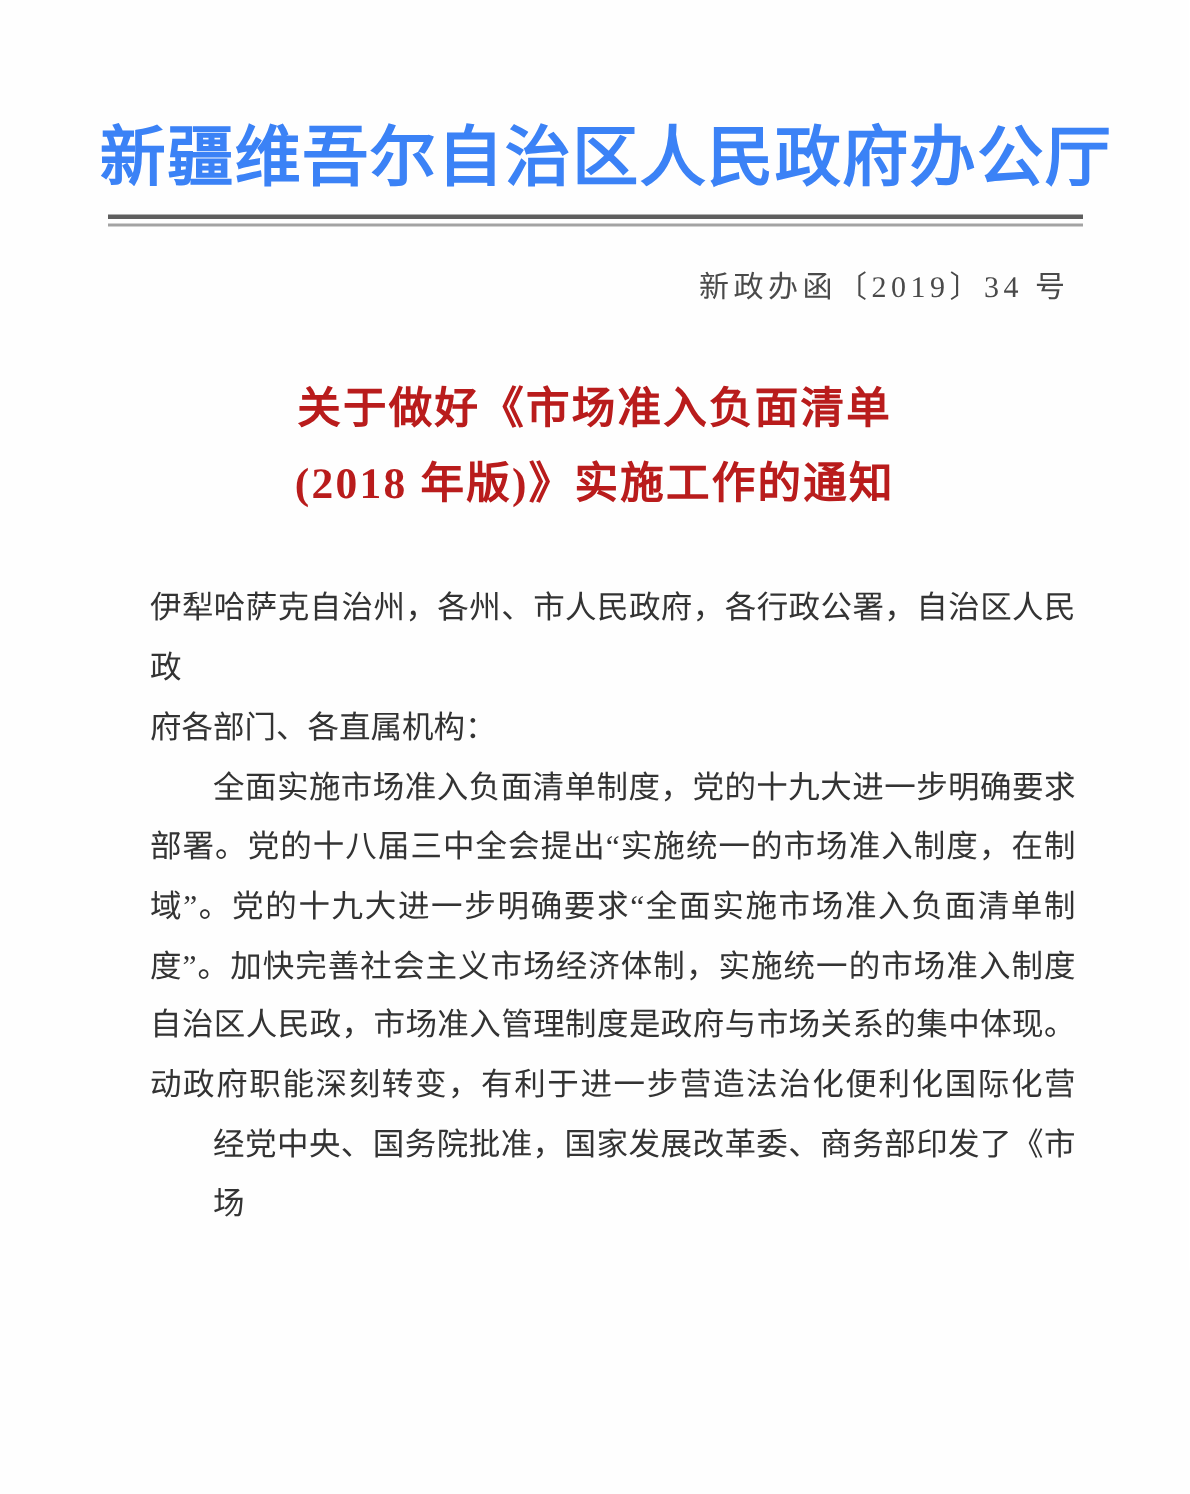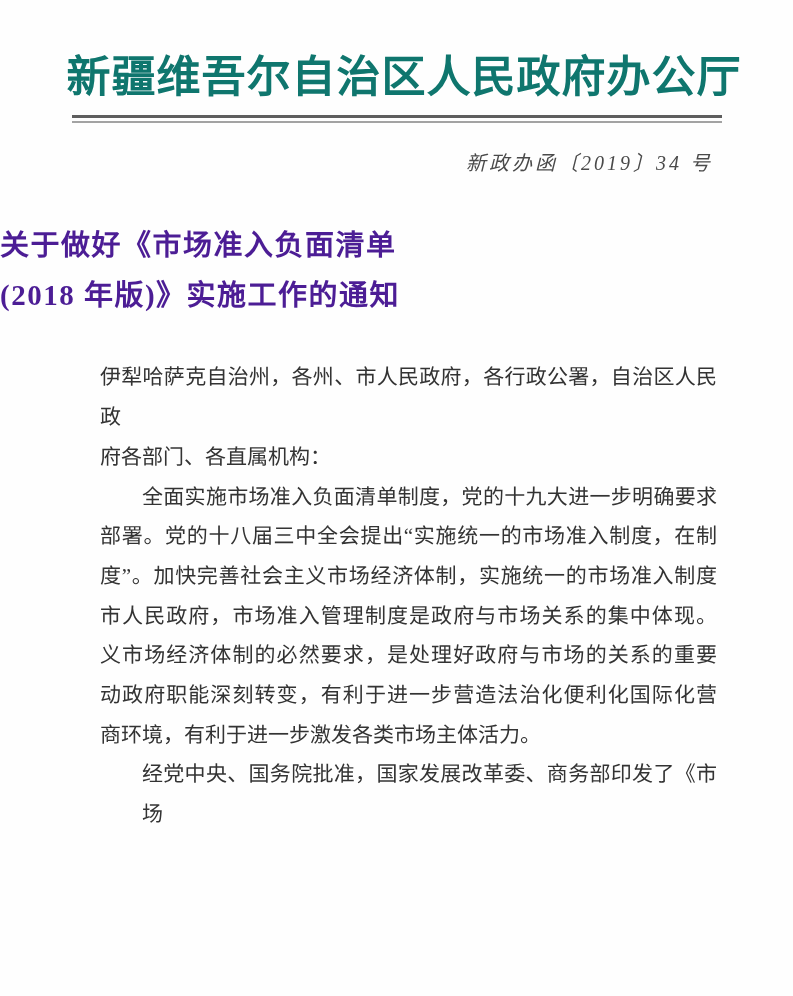--- a/index.html
+++ b/index.html
@@ -13,54 +13,53 @@
   }
   .page {
     position: relative;
     width: 793px;
     height: 996px;
     background: #fefefe;
   }
   
   .letterhead {
     margin: 0 auto;
-    padding-top: 54px;
+    padding-top: 82px;
     width: 660px;
     text-align: center;
     font-size: 44px;
     font-weight: bold;
     letter-spacing: 1px;
-    color: #0f766e;
+    color: #3b82f6;
     line-height: 1.1;
     white-space: nowrap;
   }
   
   .rule-wrap {
     width: 650px;
     margin: 13px auto 0 auto;
   }
   .rule-top    { height: 3px; background: #5e5e5e; }
   .rule-bottom { height: 2px; background: #a3a3a3; margin-top: 3px; }
   
   .doc-number {
     margin-top: 24px;
     padding-right: 80px;
     text-align: right;
     font-size: 20px;
     letter-spacing: 3px;
     color: #4a4a4a;
-    font-style: italic;
   }
   
   .title {
     margin-top: 44px;
-    text-align: left;
+    text-align: center;
     font-size: 29px;
     font-weight: bold;
-    color: #4c1d95;
+    color: #b91c1c;
     line-height: 50px;
     letter-spacing: 1.5px;
   }
   
   .body-text {
     margin: 38px 76px 0 100px;
     width: 617px;
     font-size: 21px;
     line-height: 39.7px;
     color: #333333;
@@ -94,21 +93,20 @@
   <div class="title">
     <div>关于做好《市场准入负面清单</div>
     <div>(2018 年版)》实施工作的通知</div>
   </div>
 
   <div class="body-text">
       <div class="bline just">伊犁哈萨克自治州，各州、市人民政府，各行政公署，自治区人民政</div>
       <div class="bline">府各部门、各直属机构：</div>
       <div class="bline indent just">全面实施市场准入负面清单制度，党的十九大进一步明确要求</div>
       <div class="bline just">部署。党的十八届三中全会提出“实施统一的市场准入制度，在制</div>
+      <div class="bline just">域”。党的十九大进一步明确要求“全面实施市场准入负面清单制</div>
       <div class="bline just">度”。加快完善社会主义市场经济体制，实施统一的市场准入制度</div>
-      <div class="bline just">市人民政府，市场准入管理制度是政府与市场关系的集中体现。</div>
-      <div class="bline just">义市场经济体制的必然要求，是处理好政府与市场的关系的重要</div>
+      <div class="bline just">自治区人民政，市场准入管理制度是政府与市场关系的集中体现。</div>
       <div class="bline just">动政府职能深刻转变，有利于进一步营造法治化便利化国际化营</div>
-      <div class="bline">商环境，有利于进一步激发各类市场主体活力。</div>
       <div class="bline indent just">经党中央、国务院批准，国家发展改革委、商务部印发了《市场</div>
     </div>
 
 </div>
 
 </body></html>

